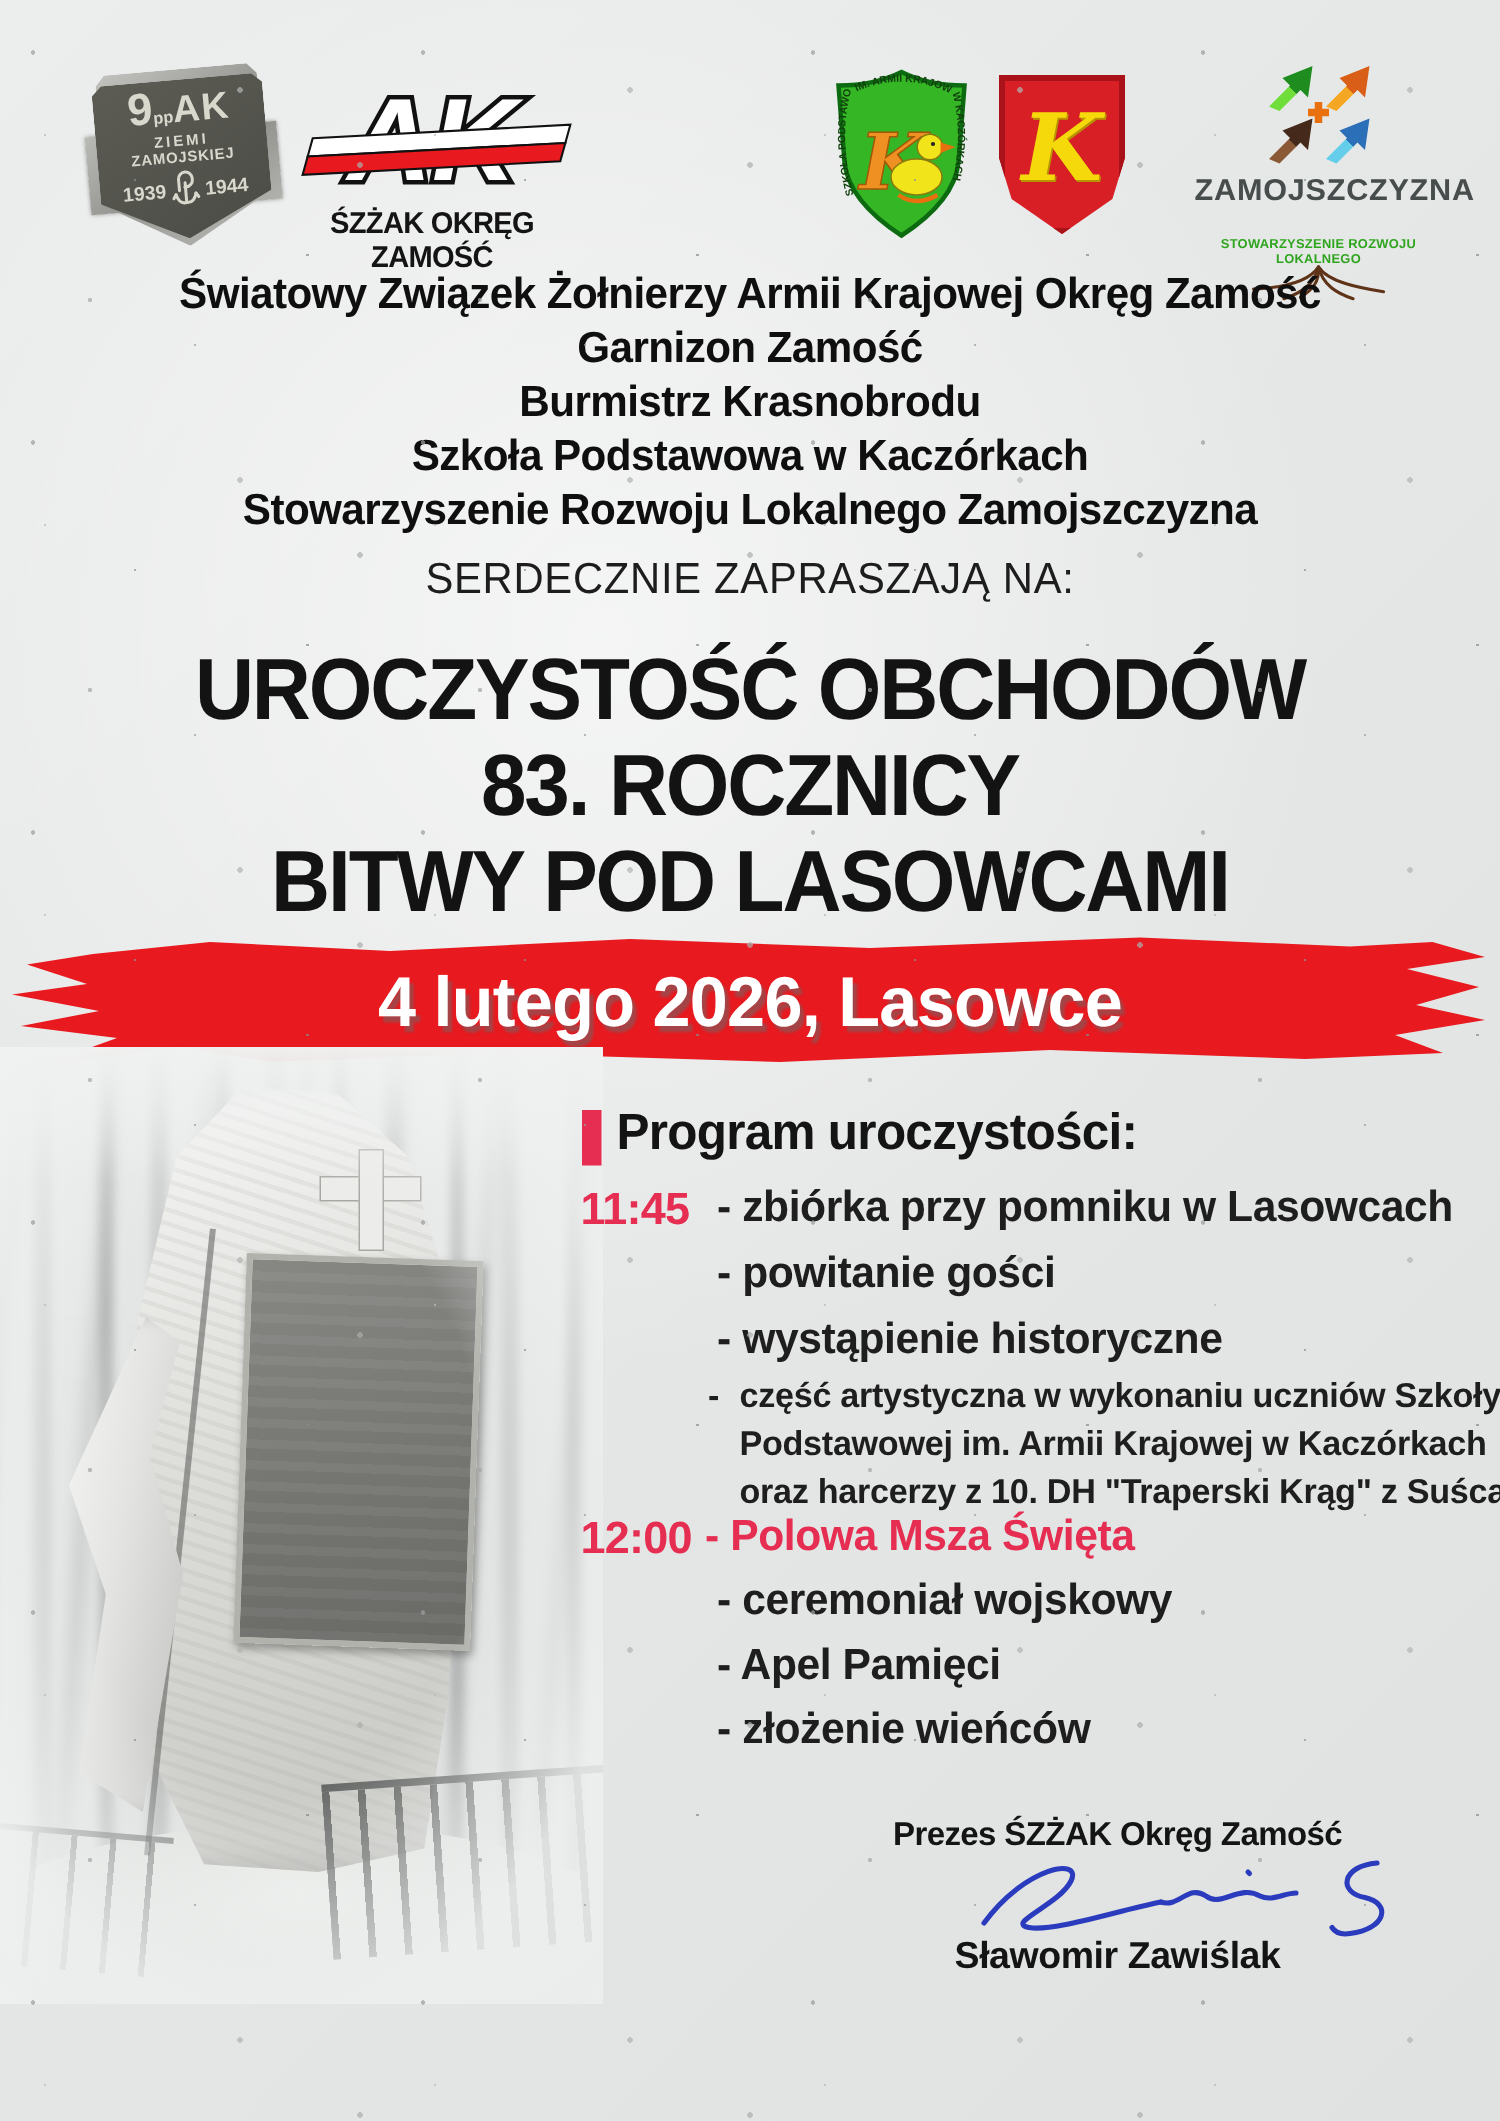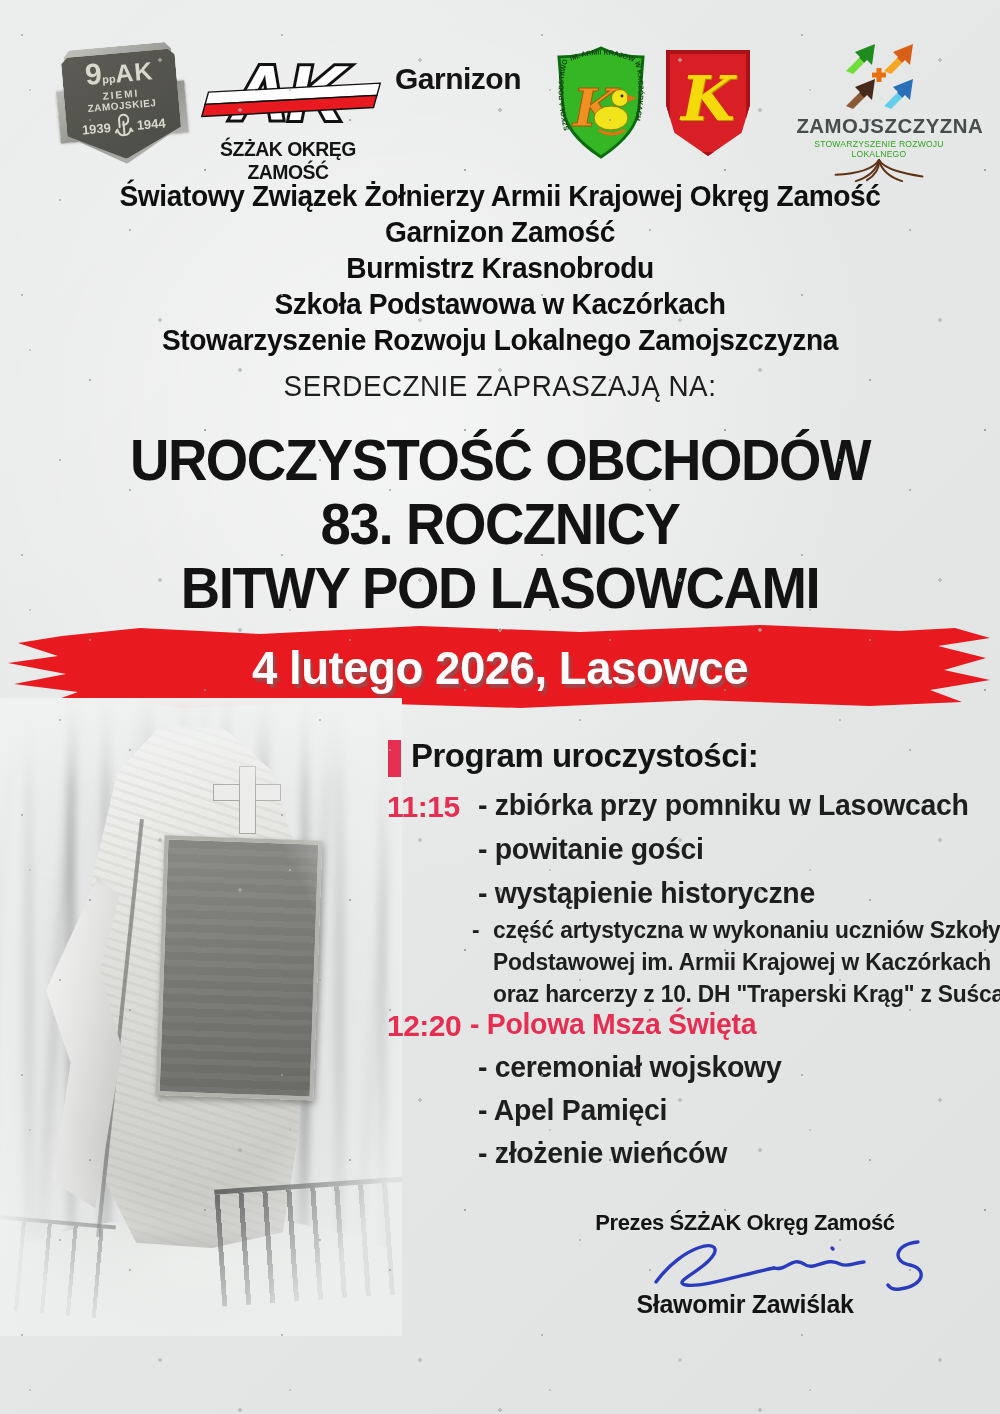--- a/index.html
+++ b/index.html
@@ -53,21 +53,21 @@
 
   .kras-shield{left:666px;top:50px;width:84px;height:106px;
     clip-path:polygon(0 0,100% 0,100% 52%,90% 78%,50% 100%,10% 78%,0 52%);
     background:#d81f26;box-shadow:inset 0 0 0 4px #a81218;
     display:flex;align-items:center;justify-content:center;}
   .kras-k{font-family:"DejaVu Serif",serif;font-weight:700;font-style:italic;
     font-size:62px;color:#f5d90a;text-shadow:1px 1px 0 #b89400;line-height:1;padding-bottom:8px;}
 
   .zam-logo{left:798px;top:40px;width:162px;height:128px;text-align:center;}
   .zam-title{font-size:20px;font-weight:800;color:#474d4c;letter-spacing:.5px;margin-top:1px;transform:scaleX(1.02);}
-  .zam-sub{font-size:8.6px;font-weight:400;color:#2fa51f;letter-spacing:.2px;margin-top:1px;}
+  .zam-sub{font-size:8.6px;font-weight:700;color:#2fa51f;letter-spacing:.2px;margin-top:18px;}
 
   
   .org-line{left:0;width:1000px;text-align:center;font-size:29px;font-weight:800;
     letter-spacing:-.4px;transform:scaleX(.97);color:#0f0f0f;}
   .invite-line{left:0;top:370px;width:1000px;text-align:center;font-size:29px;font-weight:400;
     letter-spacing:.5px;color:#1d1d1d;transform:scaleX(.96);}
 
   
   .title-line{left:0;width:1000px;text-align:center;font-size:58px;font-weight:900;
     letter-spacing:-1.5px;color:#131313;transform:scaleX(.94);}
@@ -177,21 +177,20 @@
       <text x="95" y="70" text-anchor="middle" font-family="Liberation Sans, sans-serif" font-size="78" font-weight="900" font-style="italic" fill="#ffffff" stroke="#111111" stroke-width="6" paint-order="stroke">AK</text>
       <g transform="rotate(-3 95 50)">
         <polygon points="16,38 188,38 184,50 12,50" fill="#ffffff" stroke="#111" stroke-width="1.4"></polygon>
         <polygon points="12,50 184,50 180,62 8,62" fill="#e8191f" stroke="#111" stroke-width="1.4"></polygon>
       </g>
     </svg>
     <div class="ak-caption">ŚZŻAK OKRĘG ZAMOŚĆ</div>
   </div>
 
   <div class="abs garnizon">
-    <div>Garnizon</div>
   </div>
 
   <svg class="abs" style="left:553px;top:46px" width="96" height="114" viewBox="0 0 96 114">
     <defs>
       <path id="arcL" d="M16,84 Q6,46 14,16"></path>
       <path id="arcT" d="M18,15 Q48,2 78,15"></path>
       <path id="arcR" d="M82,16 Q90,46 80,84"></path>
     </defs>
     <path d="M48,2 C60,8 76,11 90,11 L86,62 C84,82 68,98 48,111 C28,98 12,82 10,62 L6,11 C20,11 36,8 48,2 Z" fill="#35b625" stroke="#0c6b10" stroke-width="3"></path>
     <text font-size="7" font-weight="bold" fill="#12410e">
@@ -292,31 +291,31 @@
     <div class="flagpole"></div>
     <div class="flag"></div>
     <div class="fence-r"></div>
     <div class="fence-l"></div>
     <div class="photo-fade"></div>
   </div>
 
   <div class="abs prog-bar" style="background:#e62e52"></div>
   <div class="abs prog-head static-text">Program uroczystości:</div>
 
-  <div class="abs time red" style="left:387px;top:790px">11:15</div>
+  <div class="abs time red" style="left:387px;top:790px">11:45</div>
   <div class="abs p-item static-text" style="left:478px;top:789px">- zbiórka przy pomniku w Lasowcach</div>
   <div class="abs p-item static-text" style="left:478px;top:833px">- powitanie gości</div>
   <div class="abs p-item static-text" style="left:478px;top:877px">- wystąpienie historyczne</div>
 
   <div class="abs p-sub" style="left:472px;top:917px">-</div>
   <div class="abs p-sub static-text" style="left:493px;top:917px">część artystyczna w wykonaniu uczniów Szkoły</div>
   <div class="abs p-sub static-text" style="left:493px;top:949px">Podstawowej im. Armii Krajowej w Kaczórkach</div>
   <div class="abs p-sub static-text" style="left:493px;top:981px">oraz harcerzy z 10. DH "Traperski Krąg" z Suśca</div>
 
-  <div class="abs time red" style="left:387px;top:1009px">12:20</div>
+  <div class="abs time red" style="left:387px;top:1009px">12:00</div>
   <div class="abs p-item red static-text" style="left:470px;top:1008px;font-weight:800">- Polowa Msza Święta</div>
   <div class="abs p-item static-text" style="left:478px;top:1051px">- ceremoniał wojskowy</div>
   <div class="abs p-item static-text" style="left:478px;top:1094px">- Apel Pamięci</div>
   <div class="abs p-item static-text" style="left:478px;top:1137px">- złożenie wieńców</div>
 
   <div class="abs president">Prezes ŚZŻAK Okręg Zamość</div>
   <svg class="abs sig" viewBox="0 0 330 66">
     <g fill="none" stroke="#2b3bbd" stroke-width="3.4" stroke-linecap="round">
       <path d="M28,50 C56,12 94,6 86,22 C78,38 42,50 58,53 C74,56 116,42 146,36"></path>
       <path d="M146,36 C158,40 164,24 176,32 C186,40 198,24 212,32 C220,36 228,30 236,30"></path>

